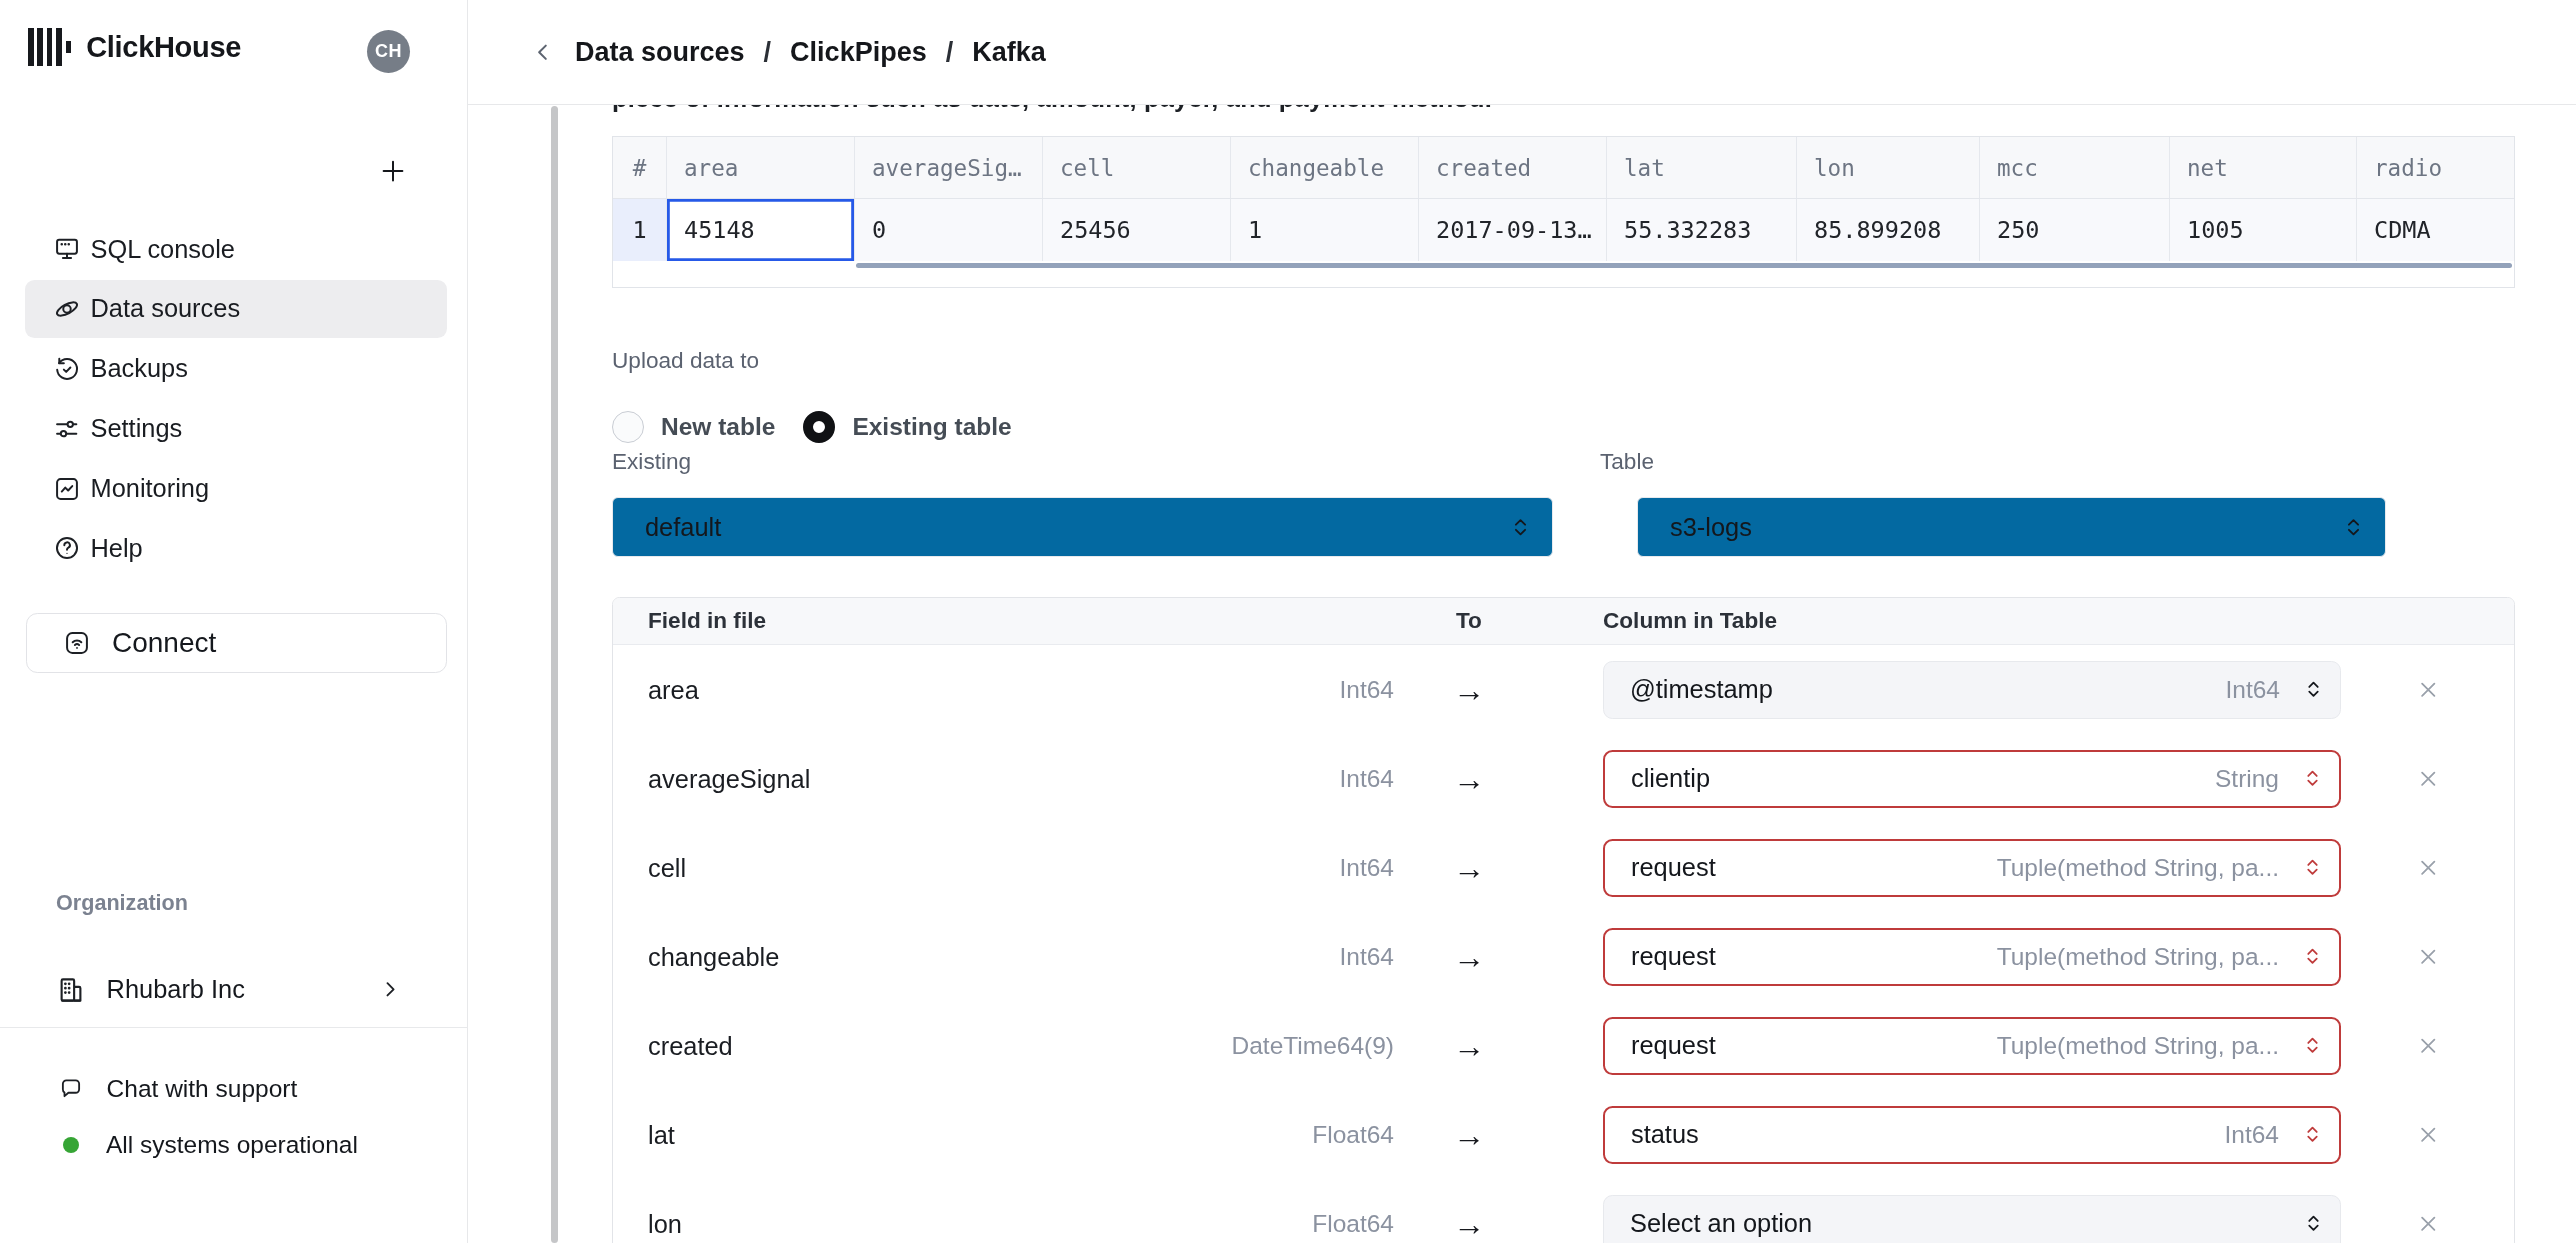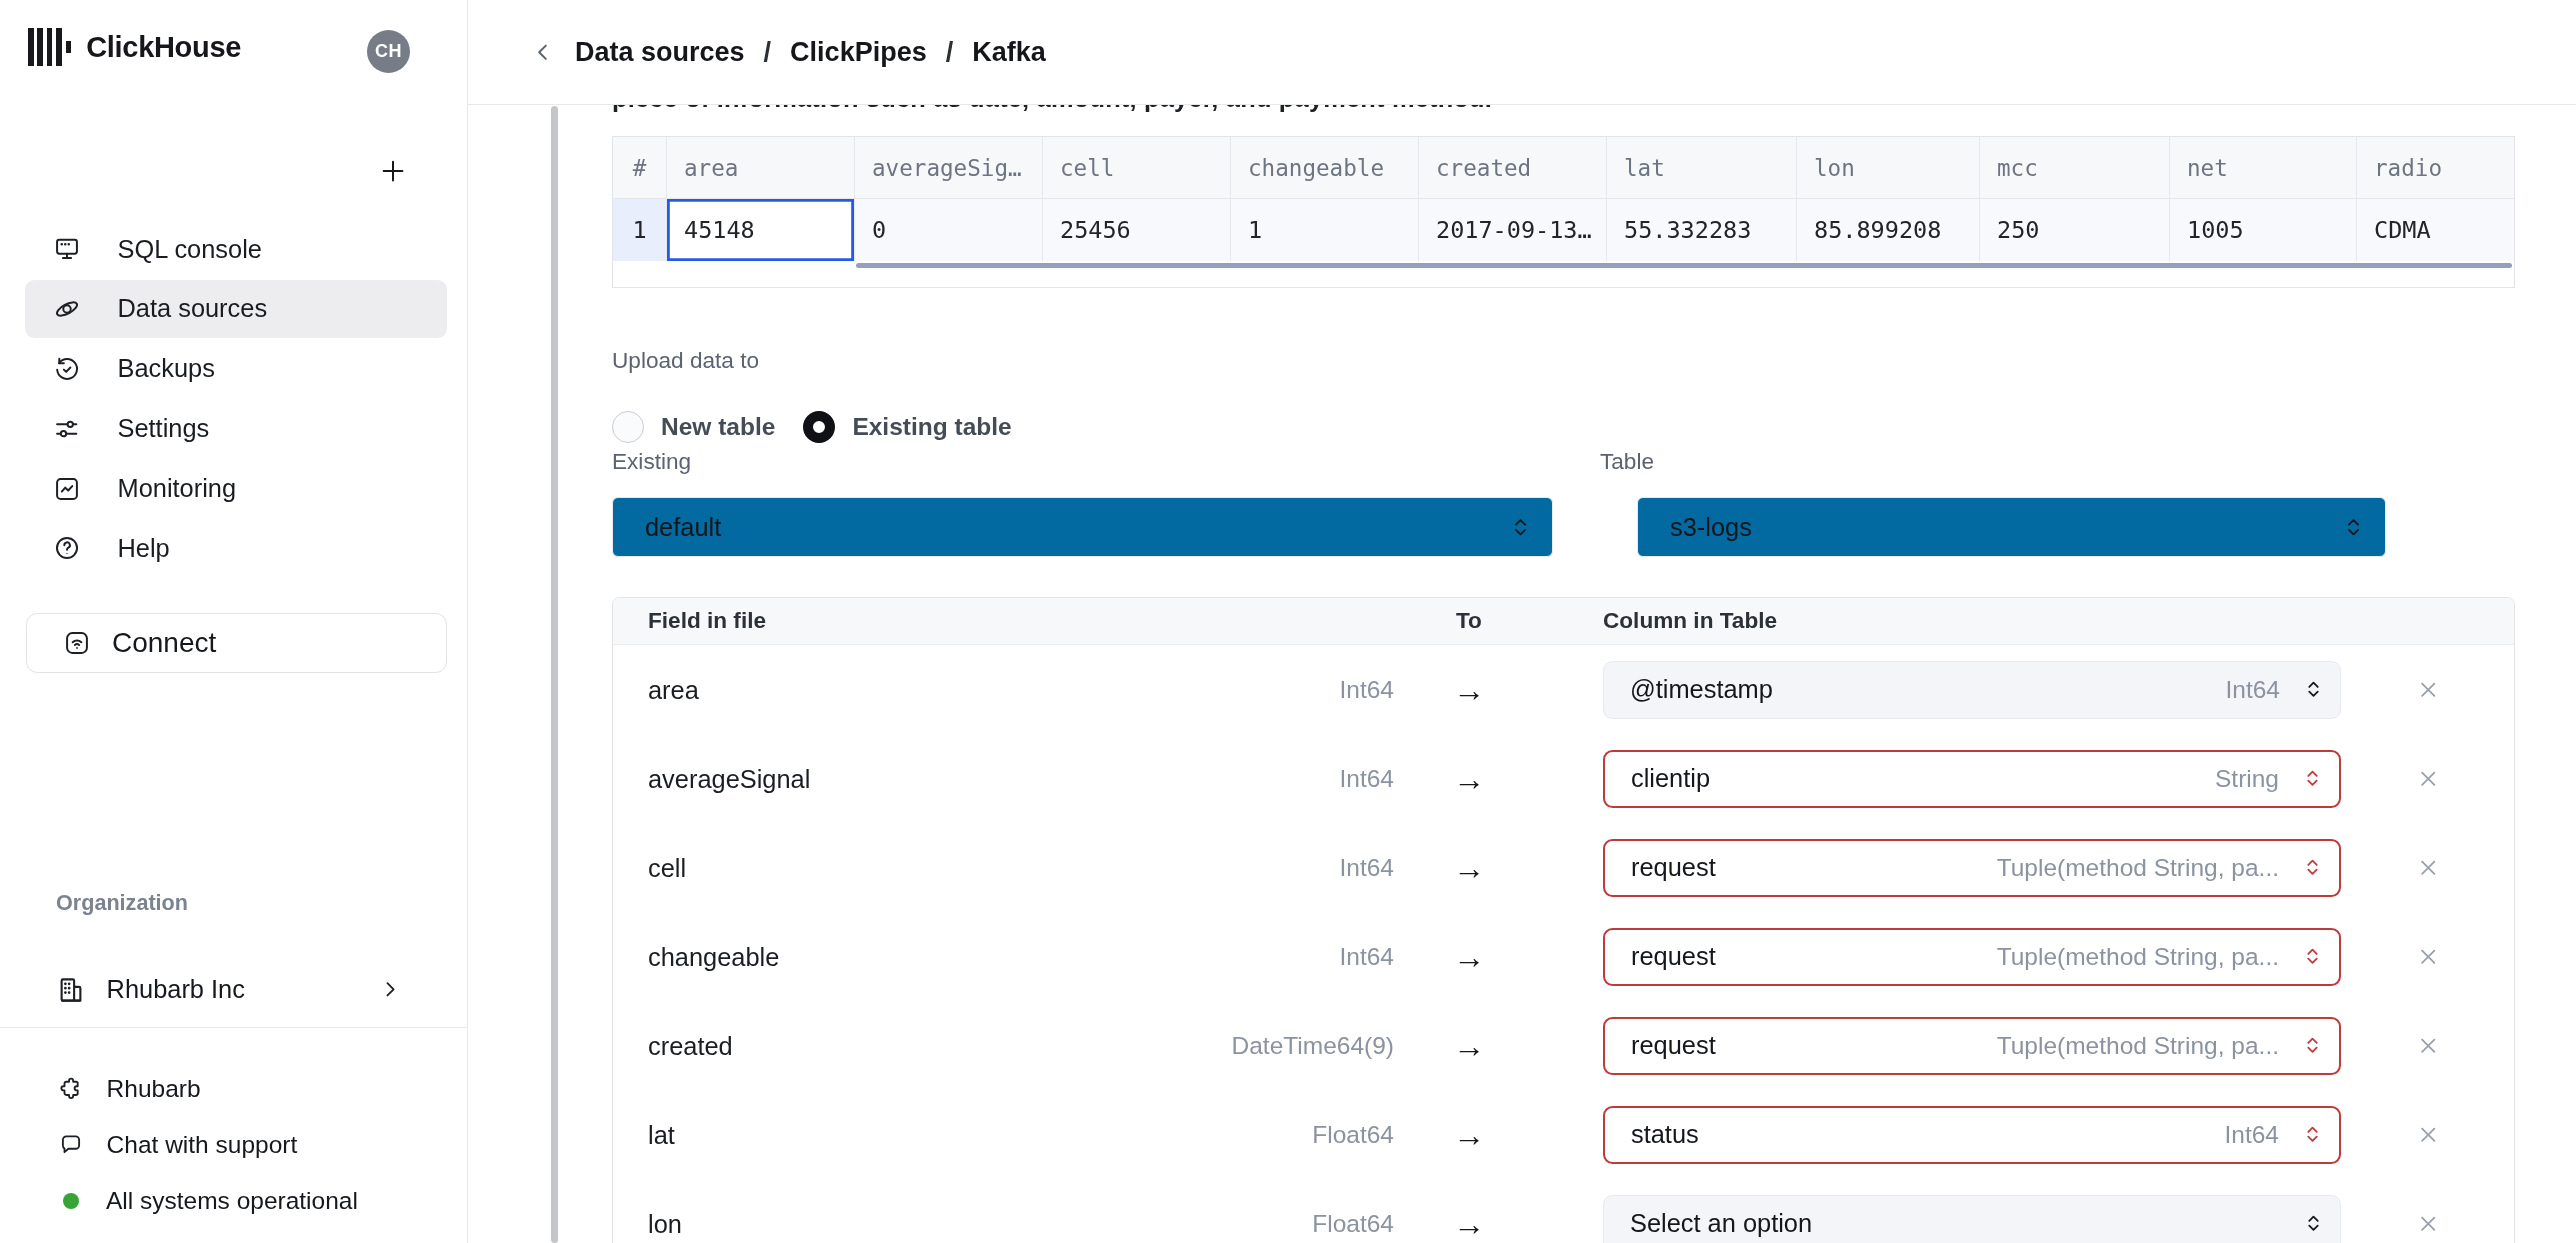--- a/index.html
+++ b/index.html
@@ -22,21 +22,21 @@
   .service-box { position:absolute; left:28px; top:139px; width:320px; height:60px; border-radius:11.3px; background:#f4f4f6;
                  border:0.9px solid #e5e6e9; display:flex; align-items:center; padding:0 19px; gap:15px; cursor:pointer; }
   .aws-mark { display:flex; flex-direction:column; align-items:center; width:34px; }
   .aws-mark b { font-size:15px; font-weight:700; color:#252f3e; line-height:13px; letter-spacing:-0.5px; }
   .aws-mark i { display:block; width:24.5px; height:5.6px; border:1.9px solid transparent; border-bottom:2.8px solid #f79400; border-radius:0 0 50% 50%; }
   .service-label { flex:1; font-size:24.5px; font-weight:500; color:#1b1e23; }
   .updown { color:#1b1e23; }
   .plus-btn { position:absolute; left:374px; top:152px; width:38px; height:38px; display:flex; align-items:center; justify-content:center; color:#15171b; cursor:pointer; }
 
   #nav { position:absolute; left:24.5px; top:220px; width:422px; }
-  .nav-item { height:58px; margin-bottom:1.9px; border-radius:9.4px; display:flex; align-items:center; padding-left:28px; gap:37px;
+  .nav-item { height:58px; margin-bottom:1.9px; border-radius:9.4px; display:flex; align-items:center; padding-left:28px; gap:10px;
               font-size:25.4px; font-weight:500; color:#191c21; cursor:pointer; }
   .nav-item.active { background:#ededef; }
   .nav-icon { width:28px; height:28px; color:#1d2025; }
 
   .connect-btn { position:absolute; left:26px; top:613px; width:421px; height:60px; border:1.4px solid #e2e3e7; border-radius:11.3px;
                  background:#fff; display:flex; align-items:center; padding-left:36px; gap:21px; font-size:28px; font-weight:500; color:#15181d; cursor:pointer; }
 
   .org-label { position:absolute; left:56px; top:890px; font-size:21.6px; font-weight:600; color:#7b8290; }
   .org-row { position:absolute; left:26px; top:961px; width:421px; height:56px; display:flex; align-items:center; padding-left:30px; gap:22.6px;
              font-size:25.4px; font-weight:500; color:#15181d; cursor:pointer; }
@@ -224,28 +224,20 @@
             <path d="M9 5.5l6.5 6.5L9 18.5"></path>
           </svg>
       </span>
     </div>
 
     <div class="sidebar-divider"></div>
 
     <div id="sidebar-footer">
       <div class="foot-item">
         <span class="foot-icon">
-          <svg width="26" height="26" viewBox="0 0 24 24" fill="none" stroke="currentColor" stroke-width="1.7" stroke-linejoin="round">
-              <path d="M10.2 4.3a1.9 1.9 0 0 1 3.8 0v1h2.6A1.6 1.6 0 0 1 18.2 6.9v2.6h-1a1.9 1.9 0 0 0 0 3.8h1v2.6a1.6 1.6 0 0 1-1.6 1.6H14v1a1.9 1.9 0 0 1-3.8 0v-1H7.6A1.6 1.6 0 0 1 6 15.9v-2.6H5a1.9 1.9 0 0 1 0-3.8h1V6.9a1.6 1.6 0 0 1 1.6-1.6h2.6z"></path>
-            </svg>
-        </span>
-        <span>Rhubarb</span>
-      </div>
-      <div class="foot-item">
-        <span class="foot-icon">
           <svg width="26" height="26" viewBox="0 0 24 24" fill="none" stroke="currentColor" stroke-width="1.7" stroke-linecap="round" stroke-linejoin="round">
               <path d="M4.5 7.2A3.2 3.2 0 0 1 7.7 4h8.6a3.2 3.2 0 0 1 3.2 3.2v5.1a3.2 3.2 0 0 1-3.2 3.2H9.6L6 18.6v-3.4a3.2 3.2 0 0 1-1.5-2.9z"></path>
             </svg>
         </span>
         <span>Chat with support</span>
       </div>
       <div class="foot-item">
         <span class="status-dot" style="background:#36a535"></span>
         <span>All systems operational</span>
       </div>

